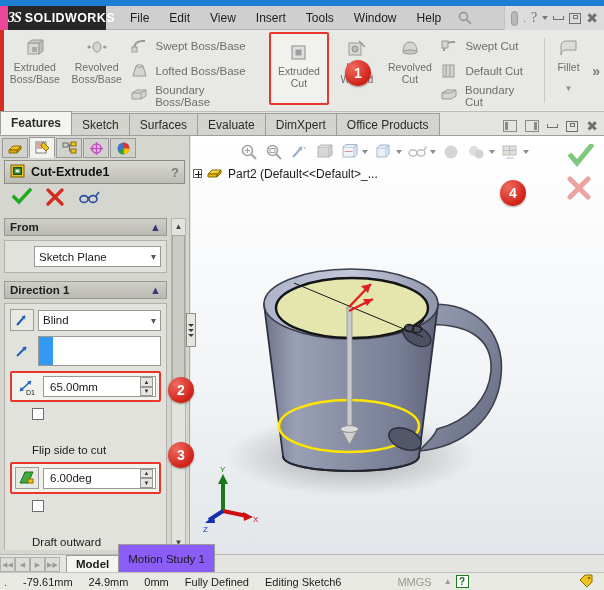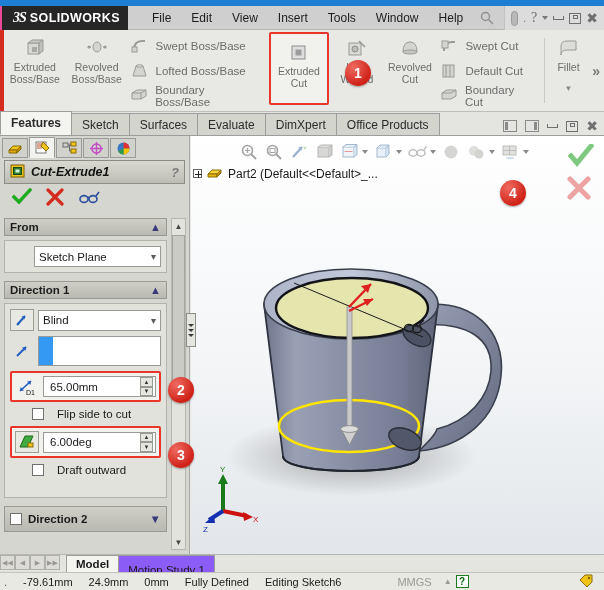--- a/index.html
+++ b/index.html
@@ -19,26 +19,26 @@
     display:flex; align-items:center;
     border-bottom:1px solid #b4b4b4;
   }
   #titlebar .topstripe{
     position:absolute; left:0; top:0; width:604px; height:6px;
     background:#1c7fd4;
   }
   .sw-logo{
     position:relative; z-index:2;
     margin-top:6px;
-    width:128px; height:24px;
+    width:106px; height:24px;
     background:#262626;
     color:#fff;
     display:flex; align-items:center;
-    border-left:2px solid #ec4899;
-    padding-left:11px;
+    border-left:8px solid #ec4899;
+    padding-left:0;
   }
   .sw-logo .ds{
     font-family:"Liberation Serif", serif;
     font-style:italic; font-weight:bold; font-size:14px;
     letter-spacing:-1px; margin-right:4px;
   }
   .sw-logo .nm{
     font-weight:bold; font-size:12.5px; letter-spacing:0.4px;
     font-family:"Liberation Sans", sans-serif;
   }
@@ -135,21 +135,21 @@
   #pm-tabs{ height:22px; display:flex; align-items:flex-end; gap:1px; padding-left:2px; background:#d6d6d0;}
   .pmtab{
     width:26px;height:20px; border:1px solid #9a9a9a; background:#d2d2cc;
     display:flex;align-items:center;justify-content:center; cursor:default;
   }
   .pmtab.active{ background:#f2f2ee; border-bottom-color:#f2f2ee; height:21px;}
   #pm-title{
     margin:2px 4px 0 4px; height:24px;
     background:linear-gradient(#d9d9d2,#bdbdb5);
     border:1px solid #8d8d87;
-    display:flex;align-items:center; padding:0 5px; gap:6px;font-style:italic;
+    display:flex;align-items:center; padding:0 5px; gap:6px;
   }
   #pm-title .t{ font-weight:bold; font-size:12.5px; color:#111;}
   #pm-title .q{ margin-left:auto; color:#7b7b7b; font-weight:bold; font-size:13px;}
   #pm-actions{
     height:28px; display:flex; align-items:center; gap:14px; padding:0 12px;
   }
   #pm-body{
     position:absolute; left:4px; right:22px; top:82px; bottom:4px;
     background:#d6d6d0; overflow:hidden;
   }
@@ -181,21 +181,21 @@
     display:flex;
   }
   .selbox .swatch{ width:14px; background:#3399f3;}
   .numfield{
     flex:1; height:21px; background:#fff; border:1px solid #9a9a94;
     display:flex; align-items:center; padding:0 2px 0 6px; font-size:11.5px;
   }
   .numfield .nv{flex:1;}
   .spin{ width:13px;height:19px;display:flex;flex-direction:column;}
   .spin div{flex:1;border:1px solid #9a9a94;background:#e6e6e1;display:flex;align-items:center;justify-content:center;font-size:6px;color:#333;}
-  .chkrow{ display:flex;gap:13px; padding:4px 0 4px 22px; font-size:11.5px;}
+  .chkrow{ display:flex;gap:24px; padding:4px 0 4px 22px; font-size:11.5px;flex-direction:column;}
   .chk{ width:12px;height:12px;border:1px solid #6f6f6f;background:#fff;}
   .pm-sec-collapsed{
     height:20px; background:linear-gradient(#cfcfc8,#b9b9b2);
     border:1px solid #9a9a94; display:flex;align-items:center; gap:6px;
     padding:12px 5px; font-weight:bold; font-size:11.5px;
   }
   .pm-sec-collapsed .chev{margin-left:auto;color:#3a3a7a;}
 
   #pm-scroll{
     position:absolute; right:3px; top:82px; bottom:4px; width:15px;
@@ -237,21 +237,21 @@
 
   #confirm-corner{
     position:absolute; right:6px; top:6px; width:56px; height:62px;
   }
 
   #triad{ position:absolute; left:10px; bottom:18px; width:70px;height:70px;}
 
   
   #bottom-tabs{
     position:absolute; left:0; bottom:18px; width:604px; height:18px;
-    background:#e4e4e0; display:flex;
+    background:#e4e4e0; display:flex;align-items:flex-end;
     border-top:1px solid #b7b7b1;
   }
   .navb{ width:15px;height:15px;border:1px solid #b0b0aa;background:#dedcd8;
     display:flex;align-items:center;justify-content:center;font-size:7px;color:#9a9a95;}
   .btab{ height:28px; padding:0 9px; display:flex;align-items:center;font-size:11.5px;
     background:#8b5cf6;border:1px solid #9d9d97;border-bottom:none;margin-right:-1px;}
   .btab.active{ background:#f4f4f1;font-weight:bold;height:17px;}
 
   
   #statusbar{

